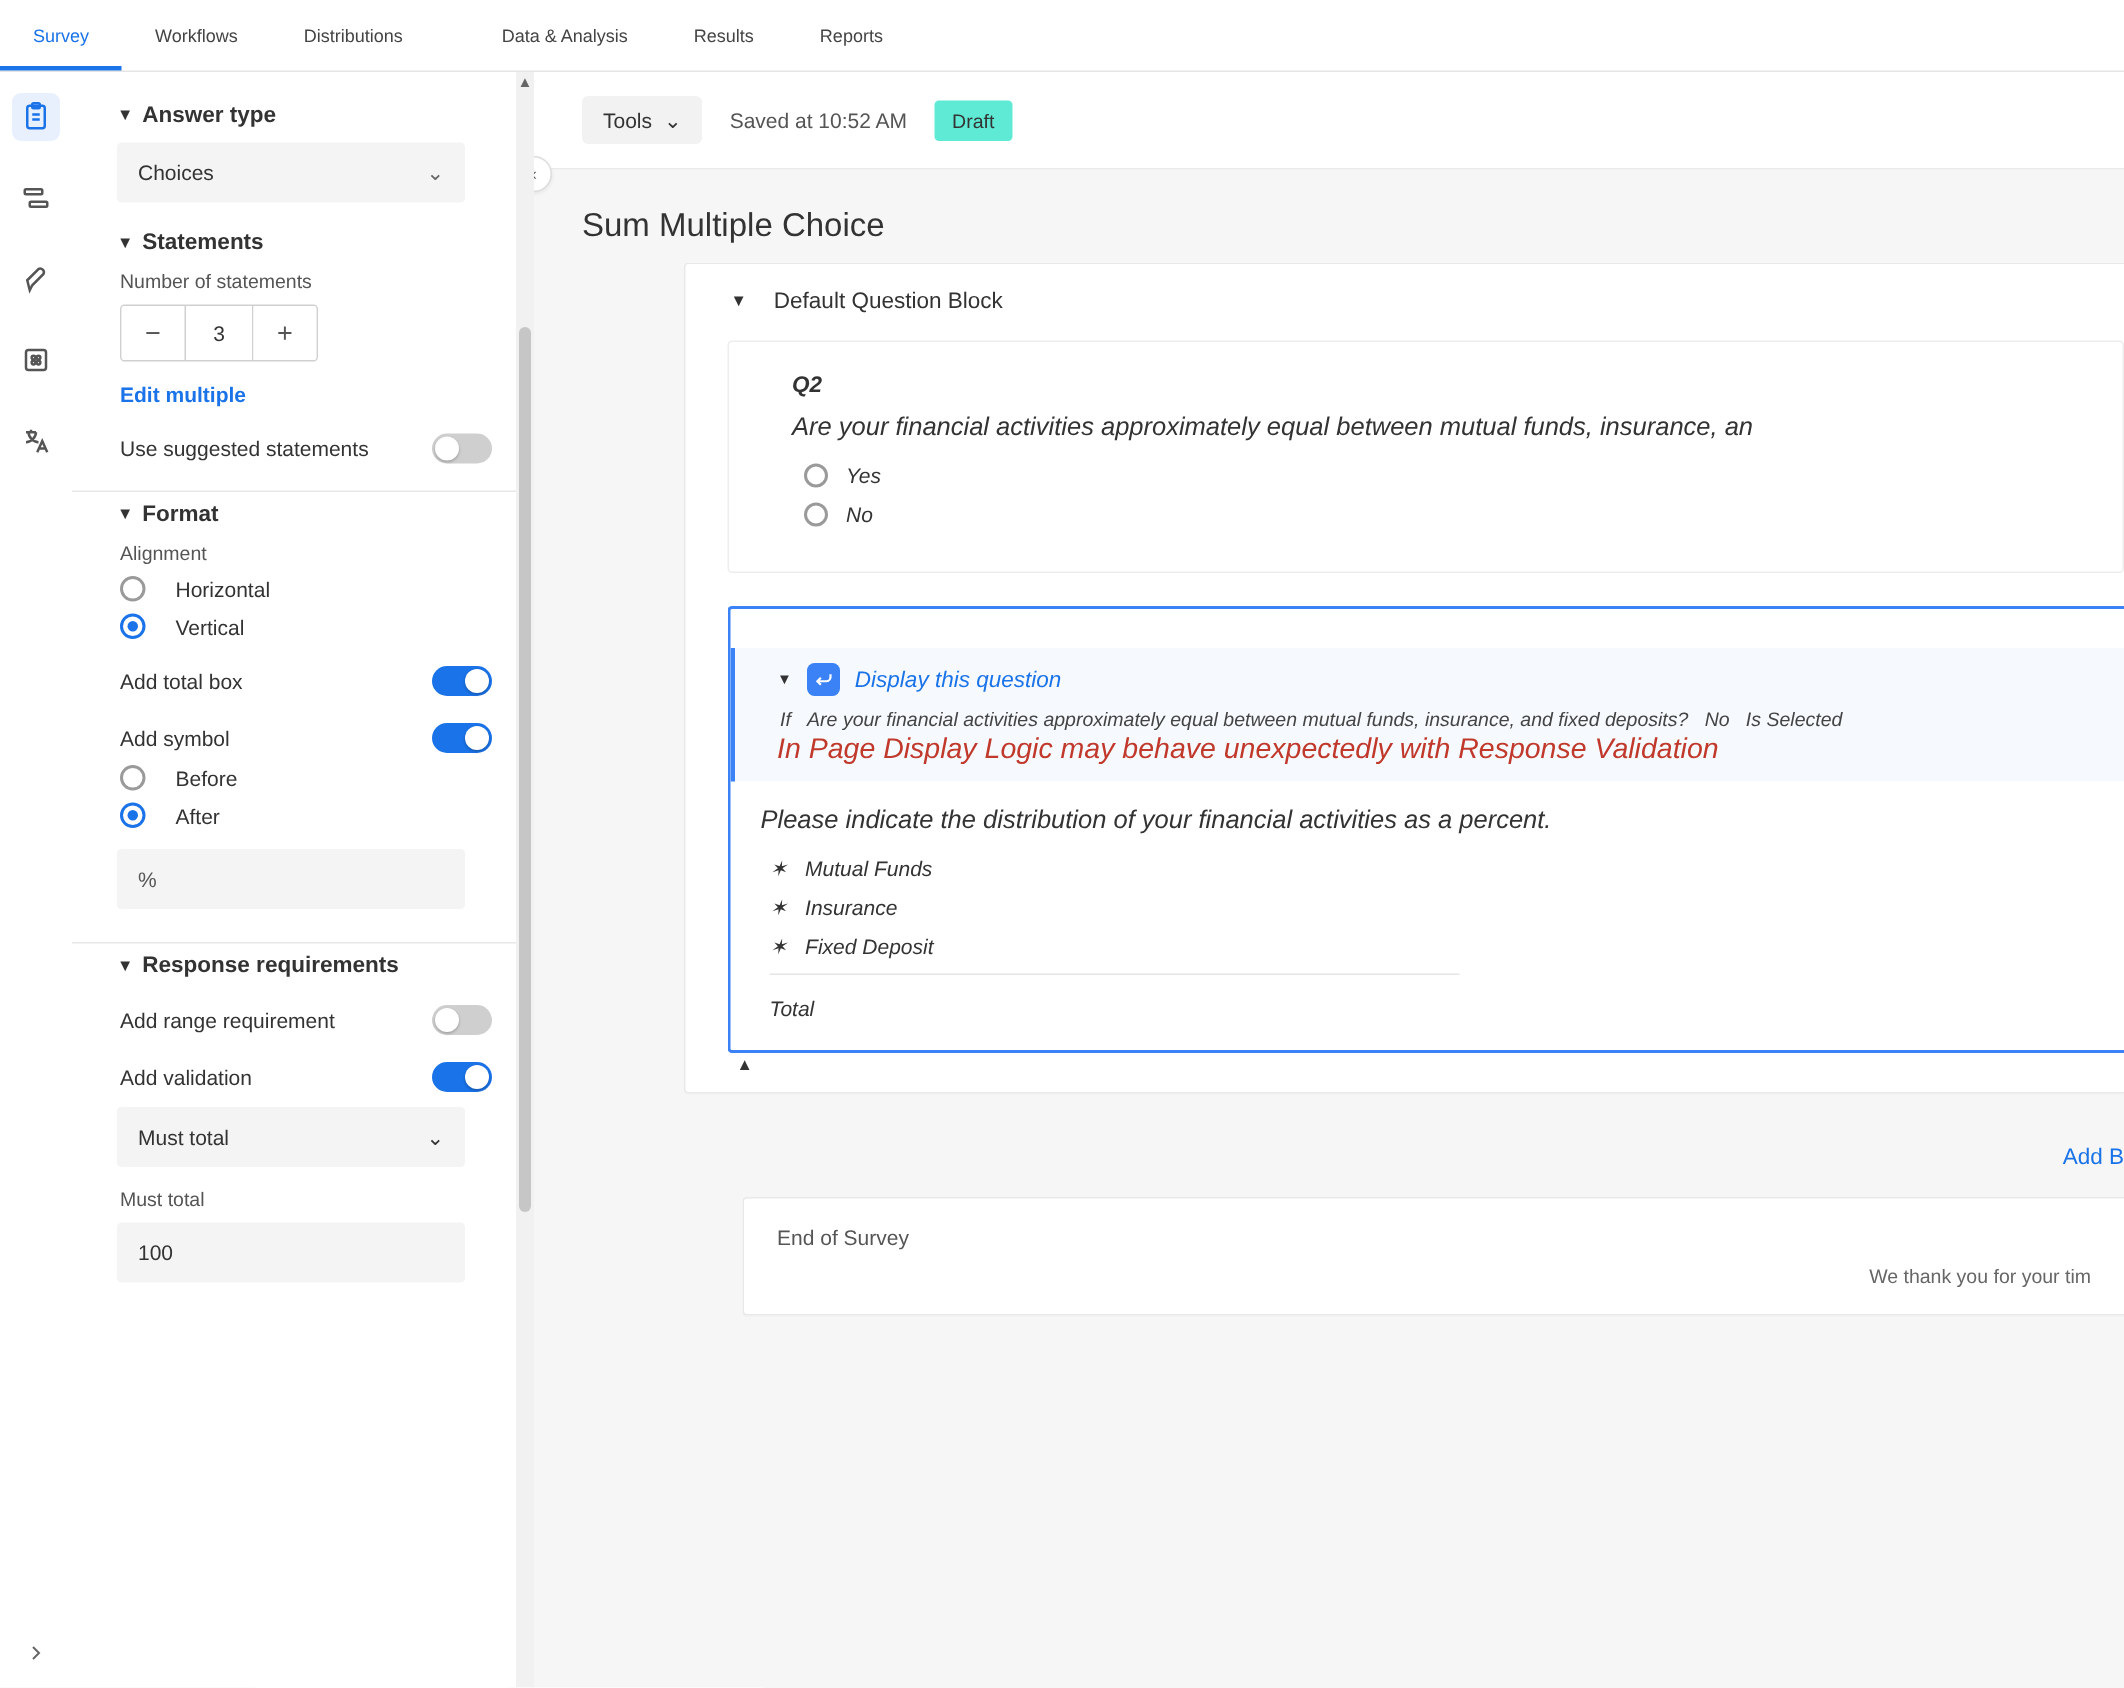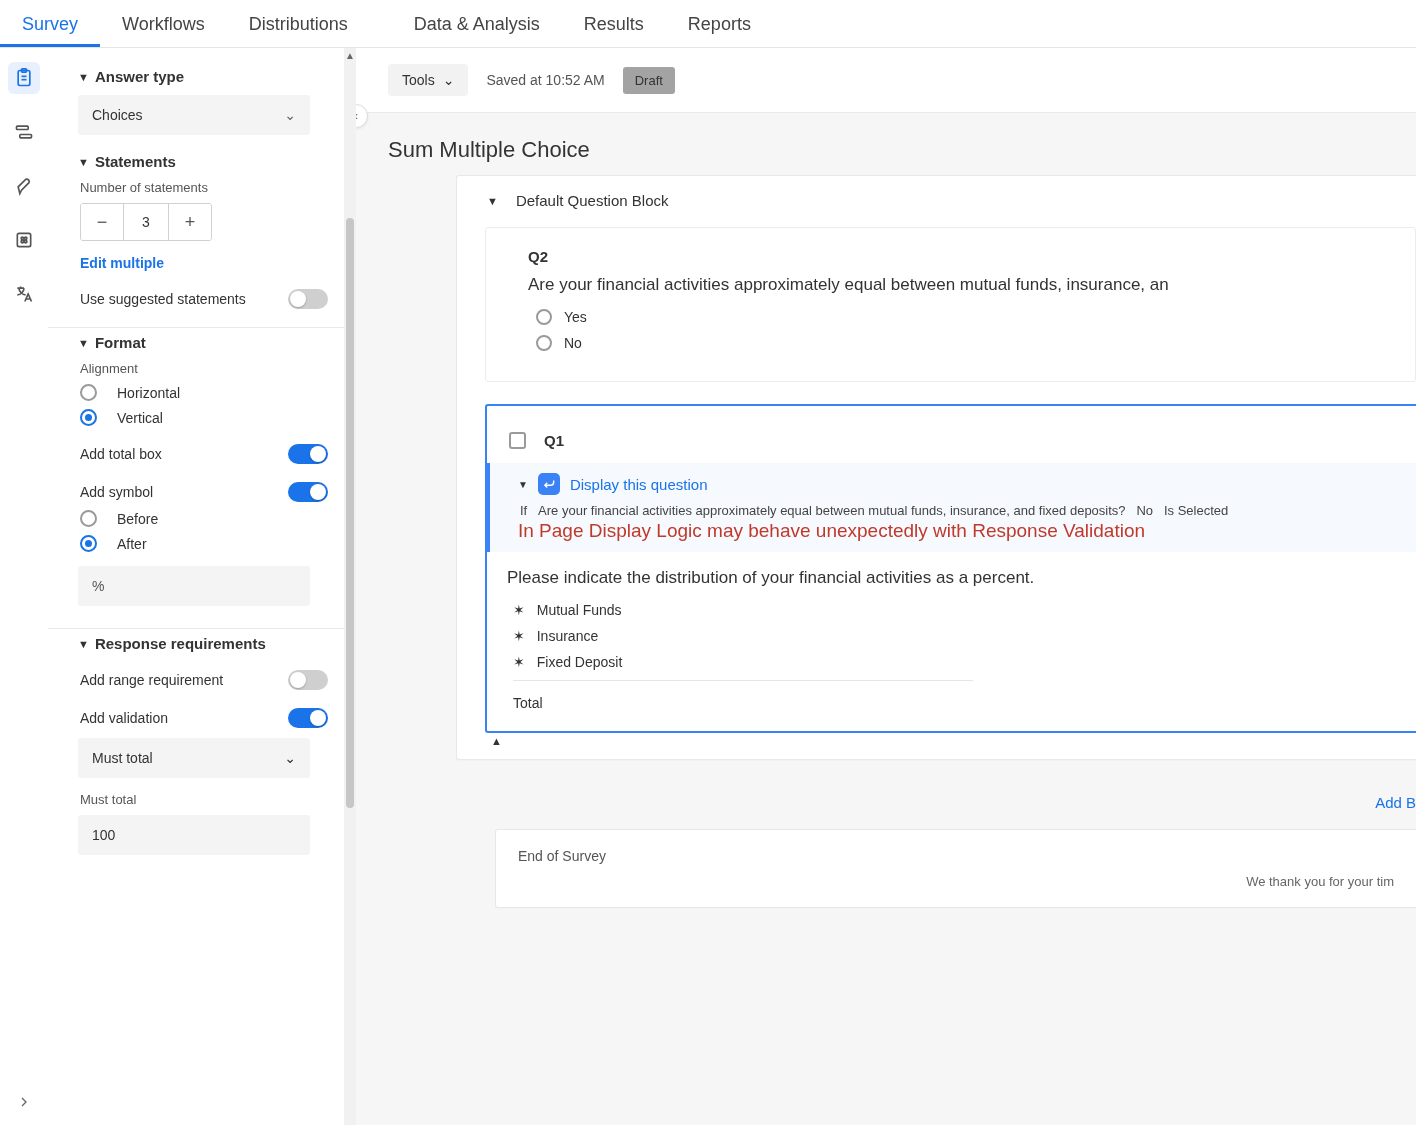--- a/index.html
+++ b/index.html
@@ -16,21 +16,21 @@
   .topnav {
     display: flex;
     align-items: stretch;
     border-bottom: 1px solid #e5e5e5;
     padding-left: 0;
     height: 48px;
   }
   .topnav-tab {
     padding: 0 22px;
     line-height: 48px;
-    font-size: 18px;
+    font-size: 12px;
     color: #444;
     cursor: pointer;
     position: relative;
   }
   .topnav-tab.active {
     color: #1a73e8;
     font-weight: 500;
   }
   .topnav-tab.active::after {
     content: "";
@@ -204,21 +204,21 @@
     display:flex; align-items:center; gap:18px;
     border-bottom: 1px solid #eaeaea;
   }
   .tools-btn {
     background:#f2f2f2; border:none; border-radius:4px;
     padding: 8px 14px; font-size:14px; cursor:pointer;
     display:flex; align-items:center; gap:8px; color:#333;
   }
   .saved { color:#555; }
   .draft-pill {
-    background:#a3a3a3; color:#333; border-radius:3px;
+    background:#5eead4; color:#333; border-radius:3px;
     padding: 6px 12px; font-size:13px;
   }
   .page-title {
     padding: 24px 32px 12px; font-size:22px; color:#333;
   }
   .blocks { padding: 0 0 40px 100px; }
   .question-block,
   .end-block {
     background:#fff; border:1px solid #e8e8e8; border-radius:3px;
     box-shadow: 0 1px 1px rgba(0,0,0,0.02);
@@ -227,20 +227,21 @@
   .block-header {
     display:flex; align-items:center; gap:18px;
     padding: 16px 24px 4px 30px;
     font-size:15px; color:#333;
   }
   .block-header .caret-btn { cursor:pointer; font-size:11px; color:#333; }
   .question-card {
     border:1px solid #ededed; border-radius:3px;
     margin: 14px 0 22px 28px; 
     padding: 20px 0 20px 42px;
+    font-style: italic;
   }
   .question-card .qnum { font-size:15px; font-weight:600; margin-bottom:10px; }
   .question-card .qtxt { font-size:17px; color:#333; margin-bottom: 14px; }
   .choice-row { display:flex; align-items:center; gap:12px; margin:10px 0 10px 8px; color:#333; }
   .radio-outline {
     width:16px; height:16px; border:2px solid #9a9a9a; border-radius:50%;
   }
   
   .question-card.selected {
     border: 2px solid #3b82f6;
@@ -475,24 +476,20 @@
             <span class="radio-outline"></span>
             <span>Yes</span>
           </div>
           <div class="choice-row">
             <span class="radio-outline"></span>
             <span>No</span>
           </div>
         </div>
 
         <div class="question-card selected">
-          <div class="sel-header">
-            <span class="checkbox"></span>
-            <span class="qnum" style="margin:0;">Q1</span>
-          </div>
 
           <div class="logic-box">
             <div class="logic-head">
               <span class="caret-btn">▼</span>
               <span class="logic-icon">
                 <svg width="14" height="14" viewBox="0 0 24 24" fill="none" stroke="currentColor" stroke-width="2.5">
                     <path d="M9 10l-4 4 4 4"></path>
                     <path d="M5 14h10a5 5 0 0 0 5-5V6"></path>
                   </svg>
               </span>

